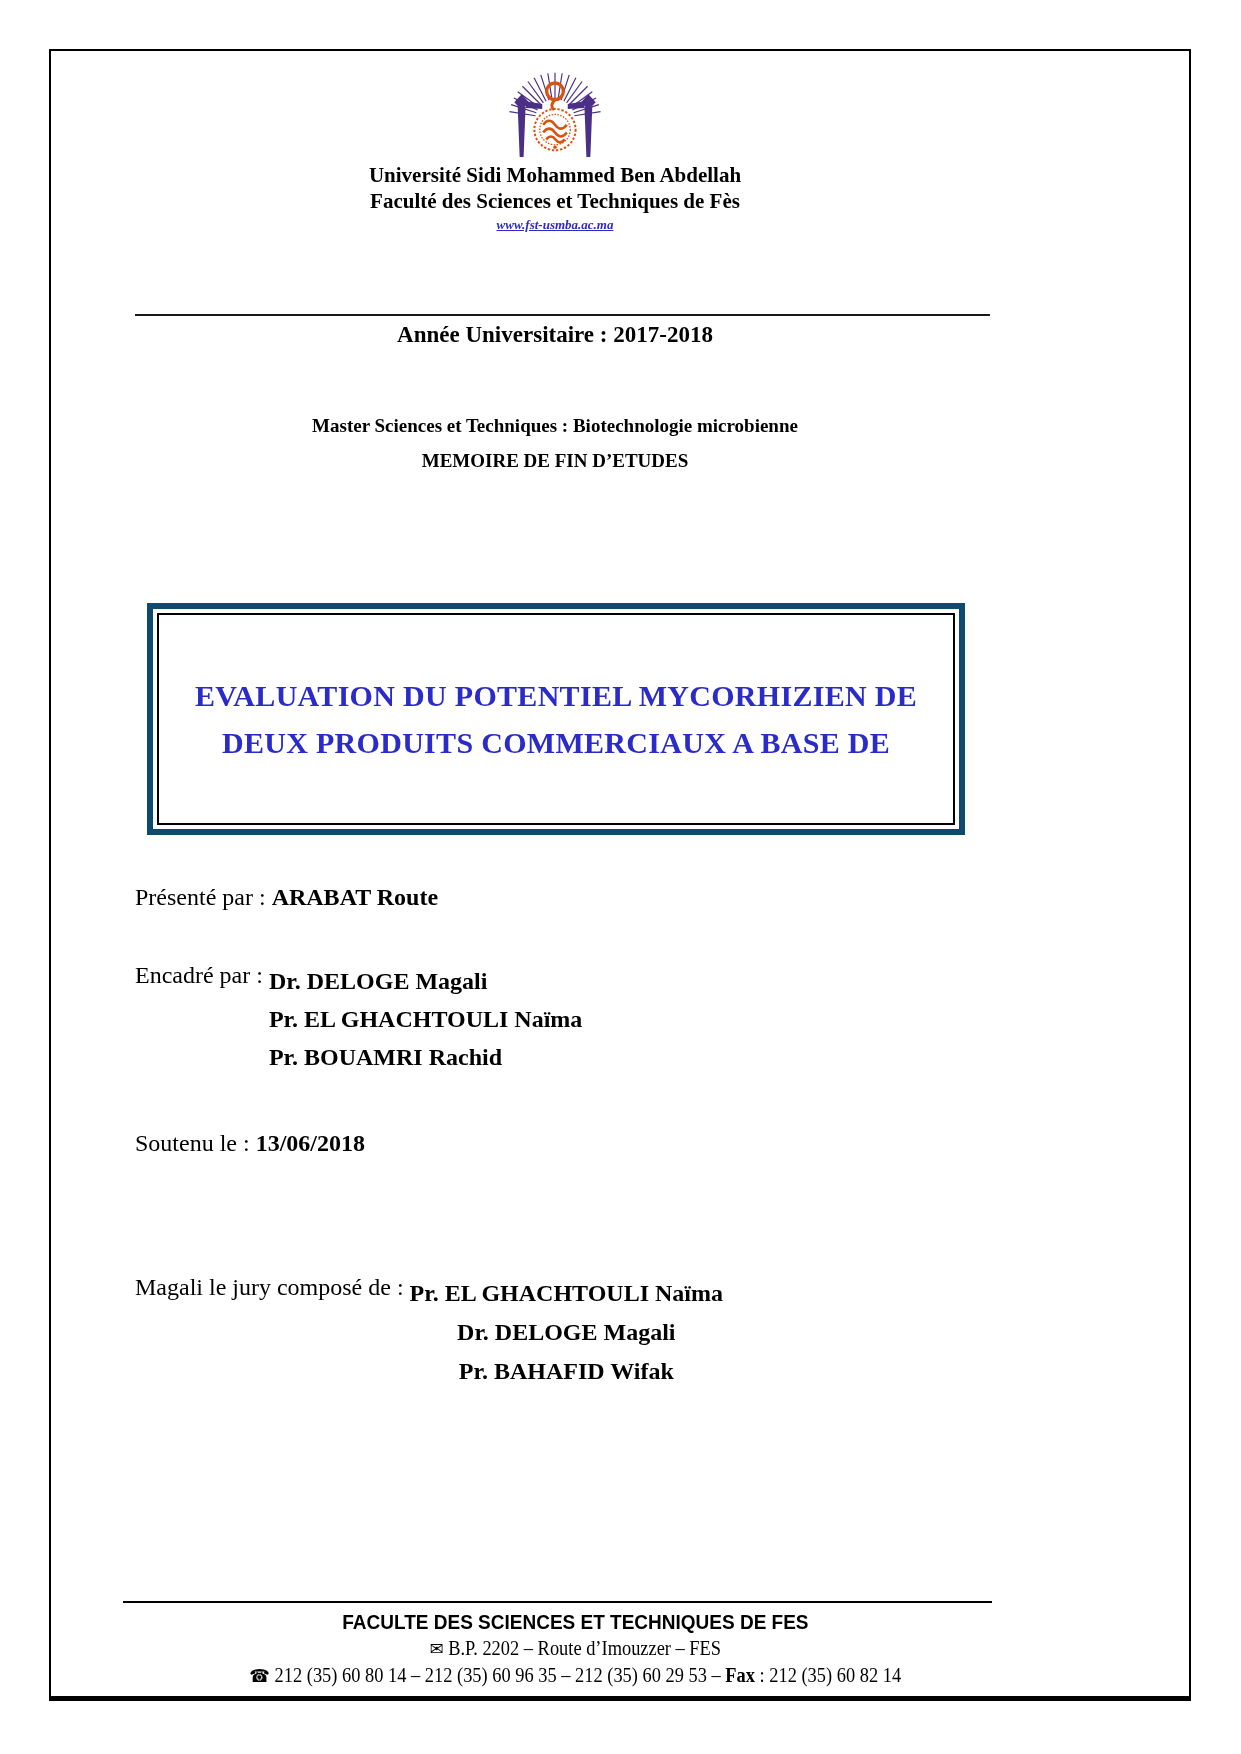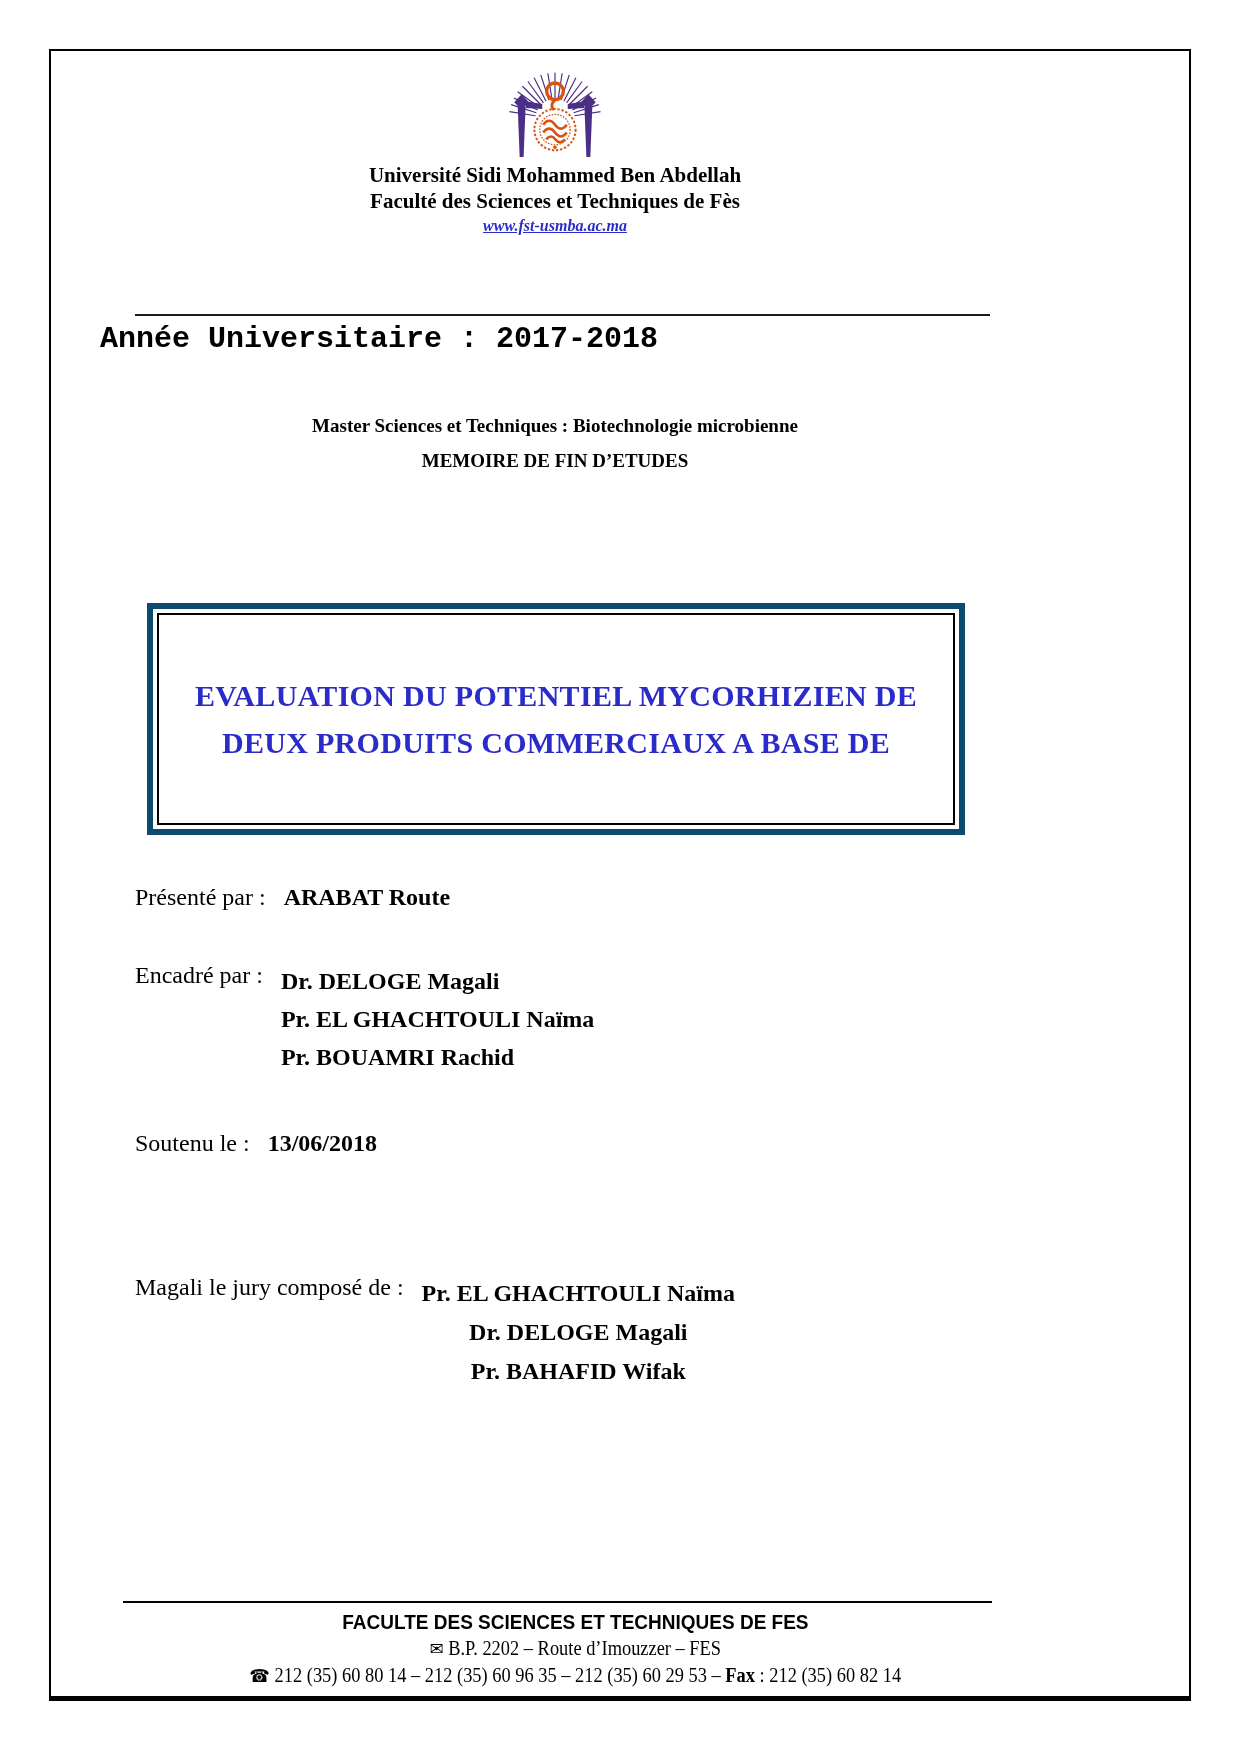--- a/index.html
+++ b/index.html
@@ -12,40 +12,40 @@
     border:2px solid #000;border-bottom:5px solid #000;box-sizing:border-box;
   }
   .header-block{position:absolute;top:56px;left:100px;width:910px;text-align:center;}
   .logo{display:block;margin:0 auto;}
   .lp{fill:var(--logo-purple,#4b2e85);}
   .lp-s{stroke:var(--logo-purple,#4b2e85);}
   .lo-s{stroke:var(--logo-orange,#d9530e);fill:none;}
   .univ-line{font-weight:bold;font-size:21px;line-height:26px;}
   .website-link{
     display:inline-block;margin-top:3px;font-weight:bold;font-style:italic;
-    font-size:16px;text-decoration:underline;color:var(--title-blue,#2b2bc9);
+    font-size:13px;text-decoration:underline;color:var(--title-blue,#2b2bc9);
   }
   .rule-top{position:absolute;top:314px;left:135px;width:855px;border-top:2px solid #1a1a1a;}
-  .annee{position:absolute;top:322px;left:100px;width:910px;
-    font-weight:bold;font-size:30px;font-family:Liberation Mono, monospace;}
+  .annee{position:absolute;top:322px;left:100px;width:910px;text-align:center;
+    font-weight:bold;font-size:23px;}
   .program{position:absolute;top:408px;left:100px;width:910px;text-align:center;
     font-weight:bold;font-size:19px;line-height:35px;}
   .title-box{
     position:absolute;top:603px;left:147px;width:818px;height:232px;
     border:6px solid #0c4a6e;box-sizing:border-box;background:#fff;
   }
   .title-box-inner{
     position:absolute;inset:4px;border:2px solid #000;
     display:flex;flex-direction:column;align-items:center;justify-content:center;
   }
   .title-line{
     font-weight:bold;font-size:30px;line-height:47px;text-align:center;
     color:var(--title-blue,#2b2bc9);letter-spacing:.3px;
   }
-  .info-row{position:absolute;left:135px;font-size:24px;display:flex;align-items:flex-start;gap:12px;}
+  .info-row{position:absolute;left:135px;font-size:24px;display:flex;align-items:flex-start;}
   .info-label{white-space:pre;}
   .names-col{font-weight:bold;}
   .row-presente{top:884px;}
   .row-encadre{top:962px;}
   .row-encadre .names-col{line-height:38px;}
   .row-soutenu{top:1130px;}
   .row-jury{top:1274px;}
   .row-jury .names-col{line-height:39px;text-align:center;}
   .bold{font-weight:bold;}
   .footer-rule{position:absolute;top:1601px;left:123px;width:869px;border-top:2px solid #000;}

